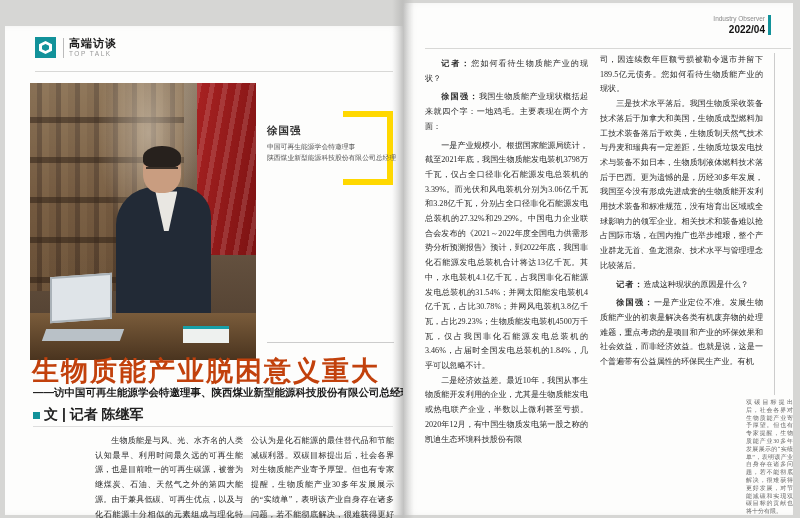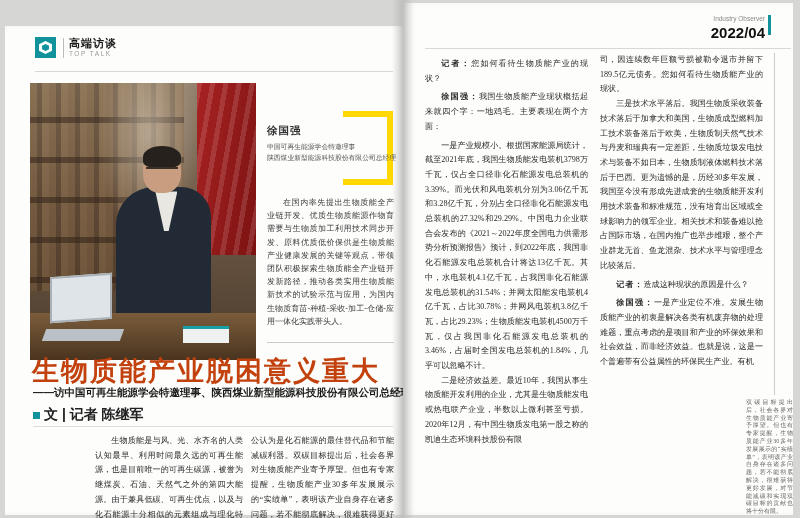--- a/index.html
+++ b/index.html
@@ -15,21 +15,21 @@
   #logo-hex{position:absolute;left:4px;top:4px;width:13px;height:13px;background:#ffffff;
             clip-path:polygon(50% 0,100% 25%,100% 75%,50% 100%,0 75%,0 25%);}
   #logo-hex i{position:absolute;left:3px;top:3px;width:7px;height:7px;background:#12929a;
             clip-path:polygon(50% 0,100% 25%,100% 75%,50% 100%,0 75%,0 25%);}
   #hdr-div{position:absolute;left:58px;top:12px;width:1px;height:20px;background:#bbb;}
   #hdr-cn{position:absolute;left:64px;top:10px;font-size:11px;font-weight:bold;color:#1c1c1c;letter-spacing:1px;}
   #hdr-en{position:absolute;left:64px;top:24px;font-size:6.5px;color:#999;letter-spacing:1.5px;}
   #hdr-rule-l{position:absolute;left:30px;top:45px;width:358px;height:1px;background:#d8d8d6;}
   #hdr-rule-r{position:absolute;left:22px;top:45px;width:366px;height:1px;background:#d8d8d6;}
   #mag-name{position:absolute;right:28px;top:12px;font-size:6.5px;color:#8a8a8a;text-align:right;}
-  #mag-issue{position:absolute;right:28px;top:21px;font-size:15px;font-weight:bold;color:#111;text-align:right;}
+  #mag-issue{position:absolute;right:28px;top:21px;font-size:10px;font-weight:bold;color:#111;text-align:right;}
   #mag-bar{position:absolute;right:22px;top:12px;width:3px;height:20px;background:#12929a;}
 
   
   #photo{position:absolute;left:25px;top:57px;width:226px;height:277px;overflow:hidden;
          background:linear-gradient(180deg,#93826d 0%,#6e5a47 45%,#4c3b2c 100%);}
   #shelves{position:absolute;left:0;top:0;width:68%;height:75%;opacity:.8;
          background:repeating-linear-gradient(180deg,rgba(40,26,16,0) 0 34px,rgba(40,26,16,.6) 34px 40px),
                     repeating-linear-gradient(90deg,rgba(122,88,52,.5) 0 7px,rgba(70,45,25,.5) 7px 12px,rgba(140,105,65,.5) 12px 19px);}
   #wall-light{position:absolute;left:30%;top:0;width:45%;height:60%;
          background:radial-gradient(ellipse at 50% 30%,rgba(235,225,208,.5),rgba(235,225,208,0) 70%);}
@@ -124,21 +124,20 @@
       <div id="laptop-screen"></div>
       <div id="laptop-base"></div>
       <div id="papers"></div>
     </div>
 
     <div id="bracket"></div>
     <div id="cap-name" class="sans">徐国强</div>
     <div id="cap-role1" class="cap-role sans">中国可再生能源学会特邀理事</div>
     <div id="cap-role2" class="cap-role sans">陕西煤业新型能源科技股份有限公司总经理</div>
 
-    <div id="bio">在国内率先提出生物质能全产业链开发、优质生物质能源作物育需要与生物质加工利用技术同步开发、原料优质低价保供是生物质能产业健康发展的关键等观点，带领团队积极探索生物质能全产业链开发新路径，推动各类实用生物质能新技术的试验示范与应用，为国内生物质育苗-种植-采收-加工-仓储-应用一体化实践带头人。</div>
     <div id="bio-rule"></div>
 
     <div id="title" class="sans">生物质能产业脱困意义重大</div>
     <div id="subtitle" class="sans">——访中国可再生能源学会特邀理事、陕西煤业新型能源科技股份有限公司总经理徐国强</div>
     <div id="byline" class="sans"><span class="sq"></span><span>文 | 记者 陈继军</span></div>
     <div id="byline-rule"></div>
 
     <div id="colA" class="bodycol">
       <p class="para">生物质能是与风、光、水齐名的人类认知最早、利用时间最久远的可再生能源，也是目前唯一的可再生碳源，被誉为继煤炭、石油、天然气之外的第四大能源。由于兼具低碳、可再生优点，以及与化石能源十分相似的元素组成与理化特性，生物质能被</p>
     </div>

